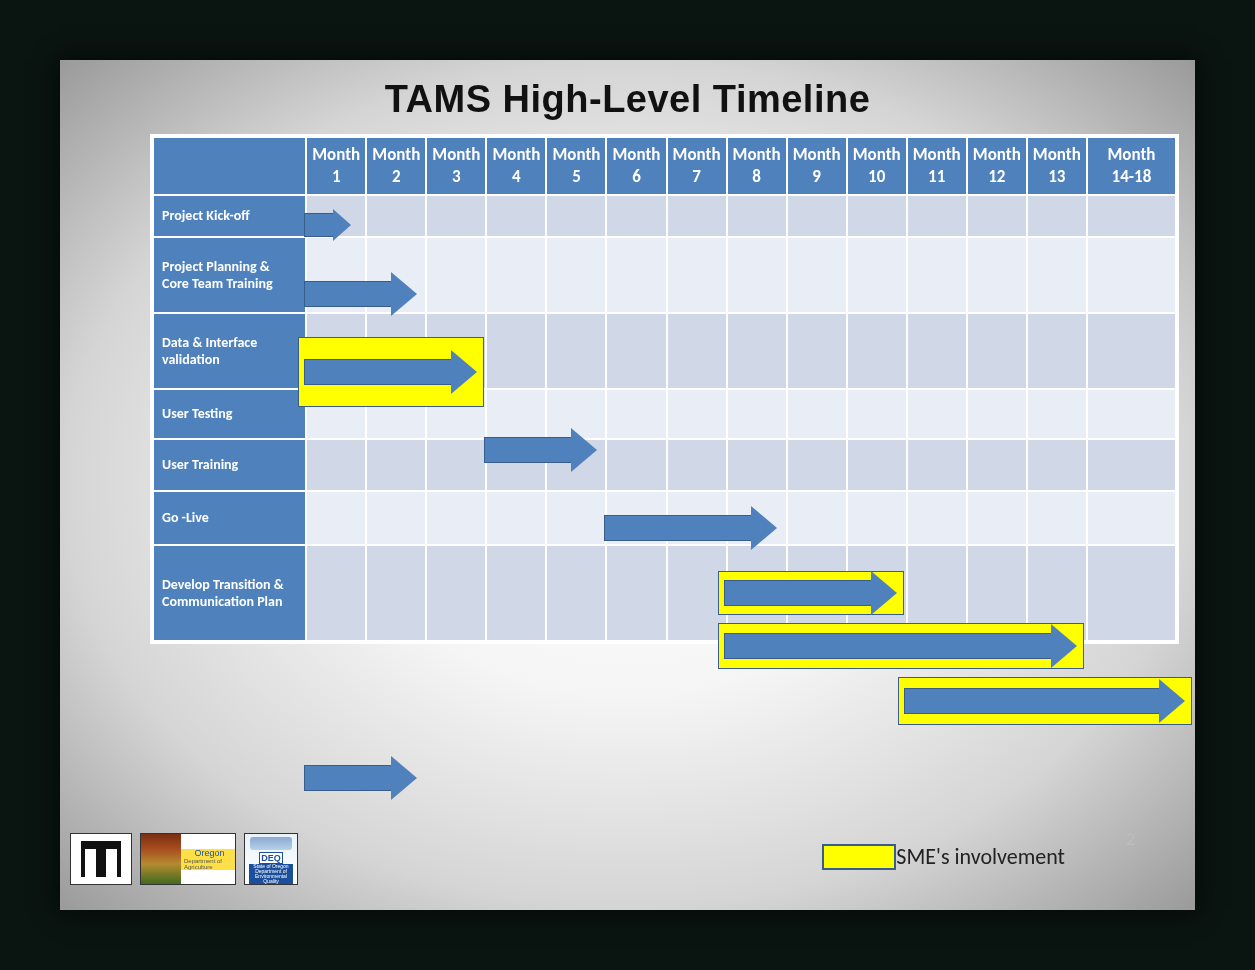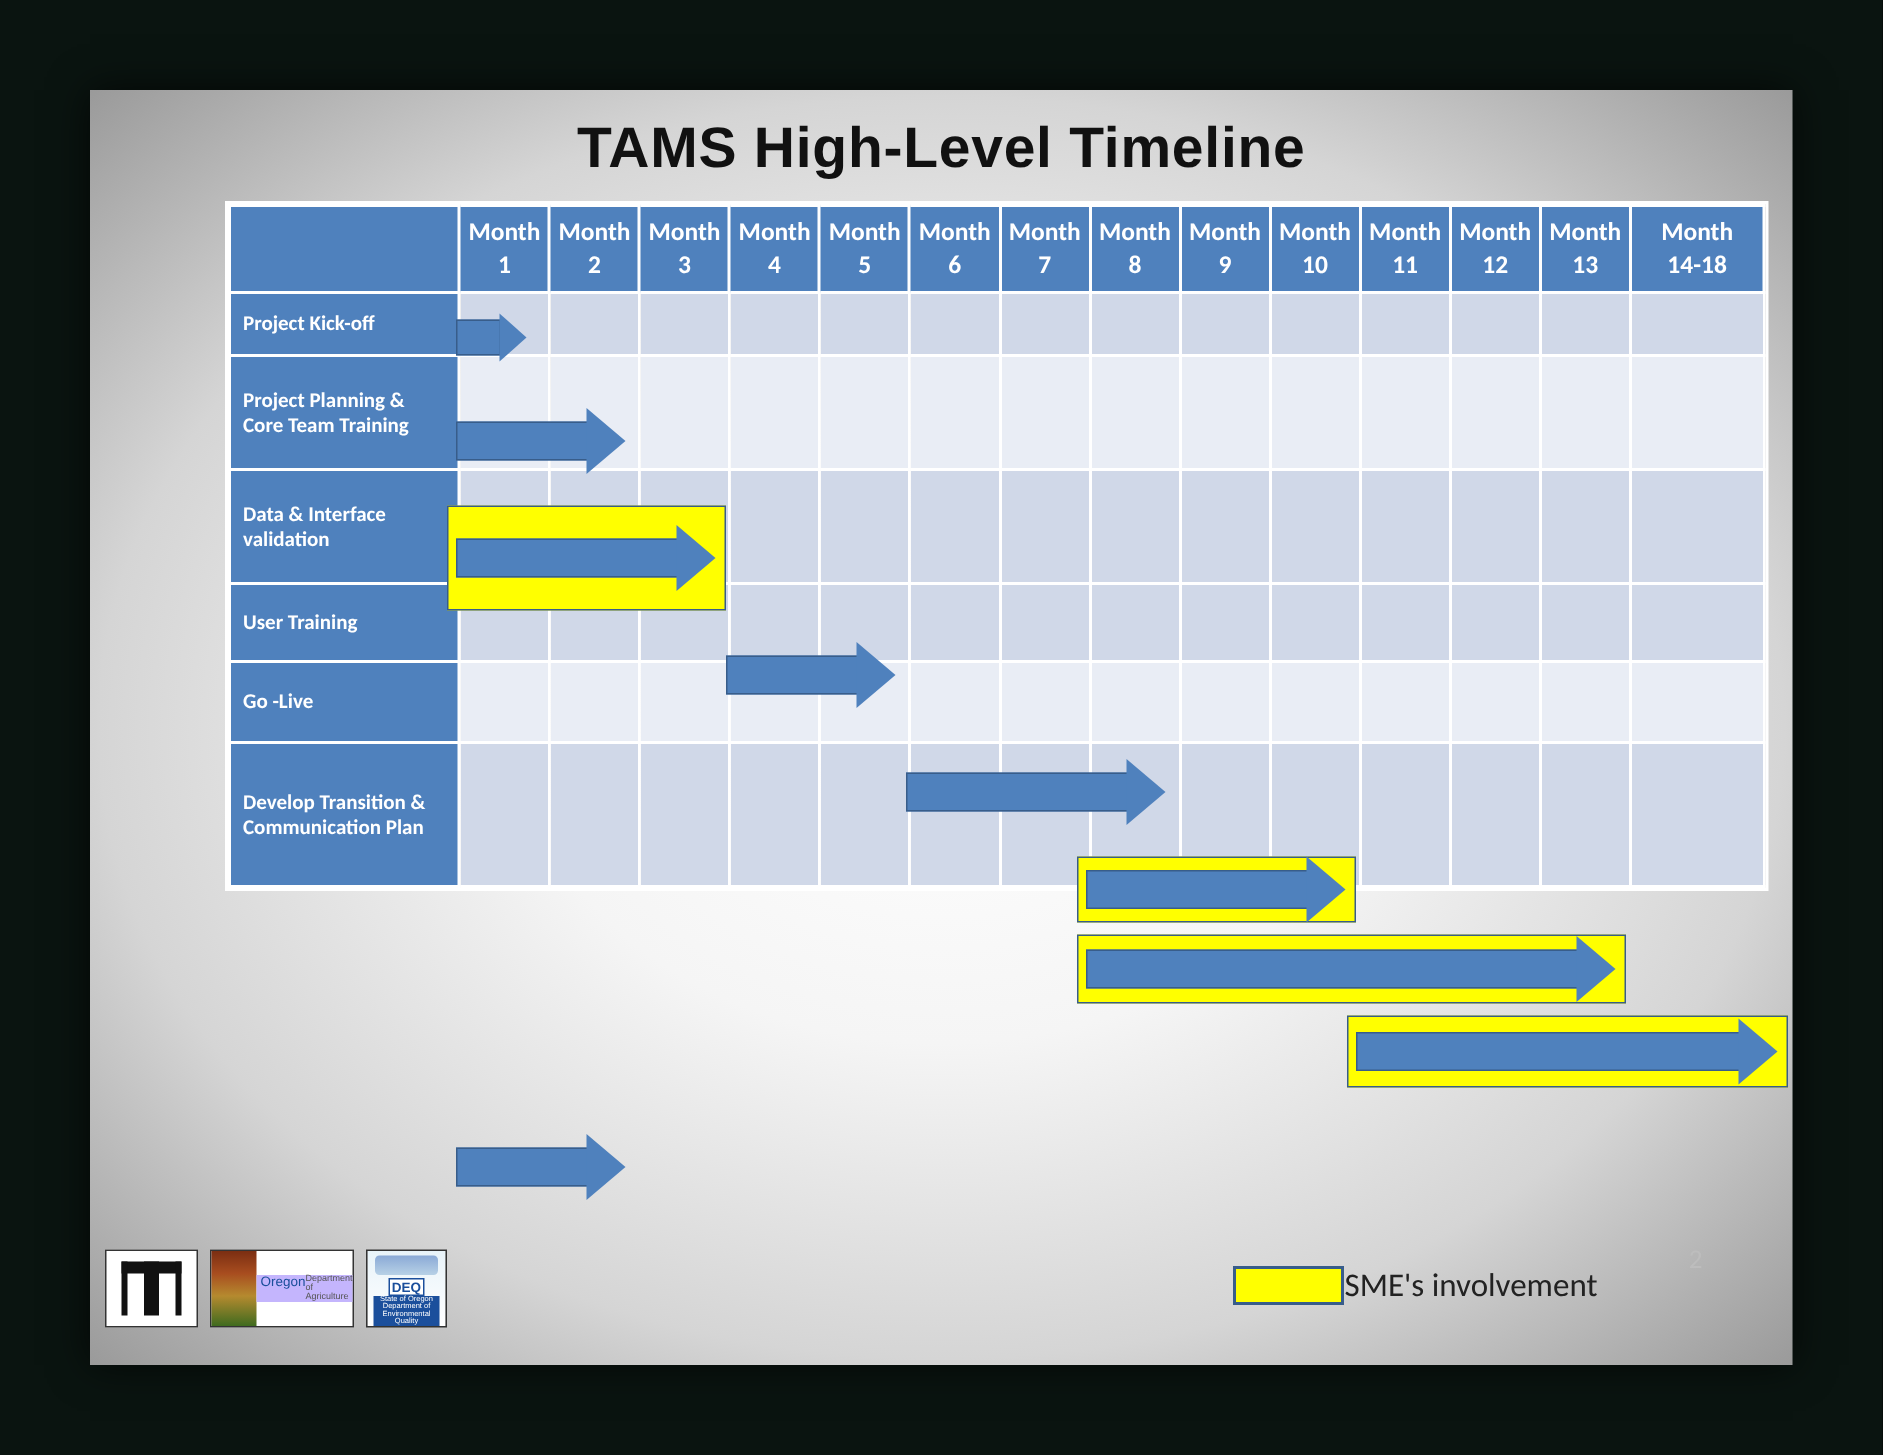--- a/index.html
+++ b/index.html
@@ -63,21 +63,21 @@
   }
   .leg-swatch{width:70px;height:22px;background:#ffff00;border:2px solid #385d8a;}
   .legend .text{line-height:1.1;}
   .pgnum{position:absolute;right:60px;bottom:60px;color:#bdbdbd;font-size:18px;font-family:"Calibri",Arial,sans-serif;}
   .logos{position:absolute;left:10px;bottom:25px;display:flex;gap:8px;align-items:flex-end;}
   .logo{height:50px;border:1px solid #333;background:#fff;display:flex;align-items:center;justify-content:center;}
   .logo.t{width:60px;background:#fff;}
   .logo.t svg{width:48px;height:44px;}
   .logo.oda{width:94px;display:flex;}
   .oda-left{width:40px;height:100%;background:linear-gradient(#7b2e12,#a84d1f 30%,#b58a2f 60%,#3f6b1f);}
-  .oda-right{flex:1;display:flex;flex-direction:row;justify-content:center;padding-left:3px;background:#c4b5fd;}
+  .oda-right{flex:1;display:flex;flex-direction:column;justify-content:center;padding-left:3px;background:#fde047;align-items:center;}
   .oda-right span{font-size:9px;color:#1b4f9c;line-height:1;}
   .oda-right small{font-size:6px;color:#555;line-height:1;}
   .logo.deq{width:52px;flex-direction:column;background:linear-gradient(#e8f3f9,#fff);}
   .deq-top{width:42px;height:22px;background:linear-gradient(#8aa9d6,#b7d1e6);border-radius:3px;margin-top:3px;}
   .deq-label{font-size:9px;font-weight:700;color:#1b4f9c;background:#fff;padding:0 1px;border:1px solid #1b4f9c;margin-top:2px;}
   .deq-sub{font-size:5px;color:#1b4f9c;line-height:1;text-align:center;background:#1b4f9c;color:#fff;width:44px;}
 
 </style>
 </head>
 <body>
@@ -157,20 +157,37 @@
               <td class="cell"></td>
               <td class="cell"></td>
               <td class="cell"></td>
               <td class="cell"></td>
               <td class="cell"></td>
               <td class="cell"></td>
               <td class="cell"></td>
               <td class="cell"></td>
               <td class="cell"></td>
             </tr>
+            <tr class="row-odd" style="height:50px">
+              <td class="task">User Testing</td>
+              <td class="cell"></td>
+              <td class="cell"></td>
+              <td class="cell"></td>
+              <td class="cell"></td>
+              <td class="cell"></td>
+              <td class="cell"></td>
+              <td class="cell"></td>
+              <td class="cell"></td>
+              <td class="cell"></td>
+              <td class="cell"></td>
+              <td class="cell"></td>
+              <td class="cell"></td>
+              <td class="cell"></td>
+              <td class="cell"></td>
+            </tr>
             <tr class="row-even" style="height:52px">
               <td class="task">User Training</td>
               <td class="cell"></td>
               <td class="cell"></td>
               <td class="cell"></td>
               <td class="cell"></td>
               <td class="cell"></td>
               <td class="cell"></td>
               <td class="cell"></td>
               <td class="cell"></td>

